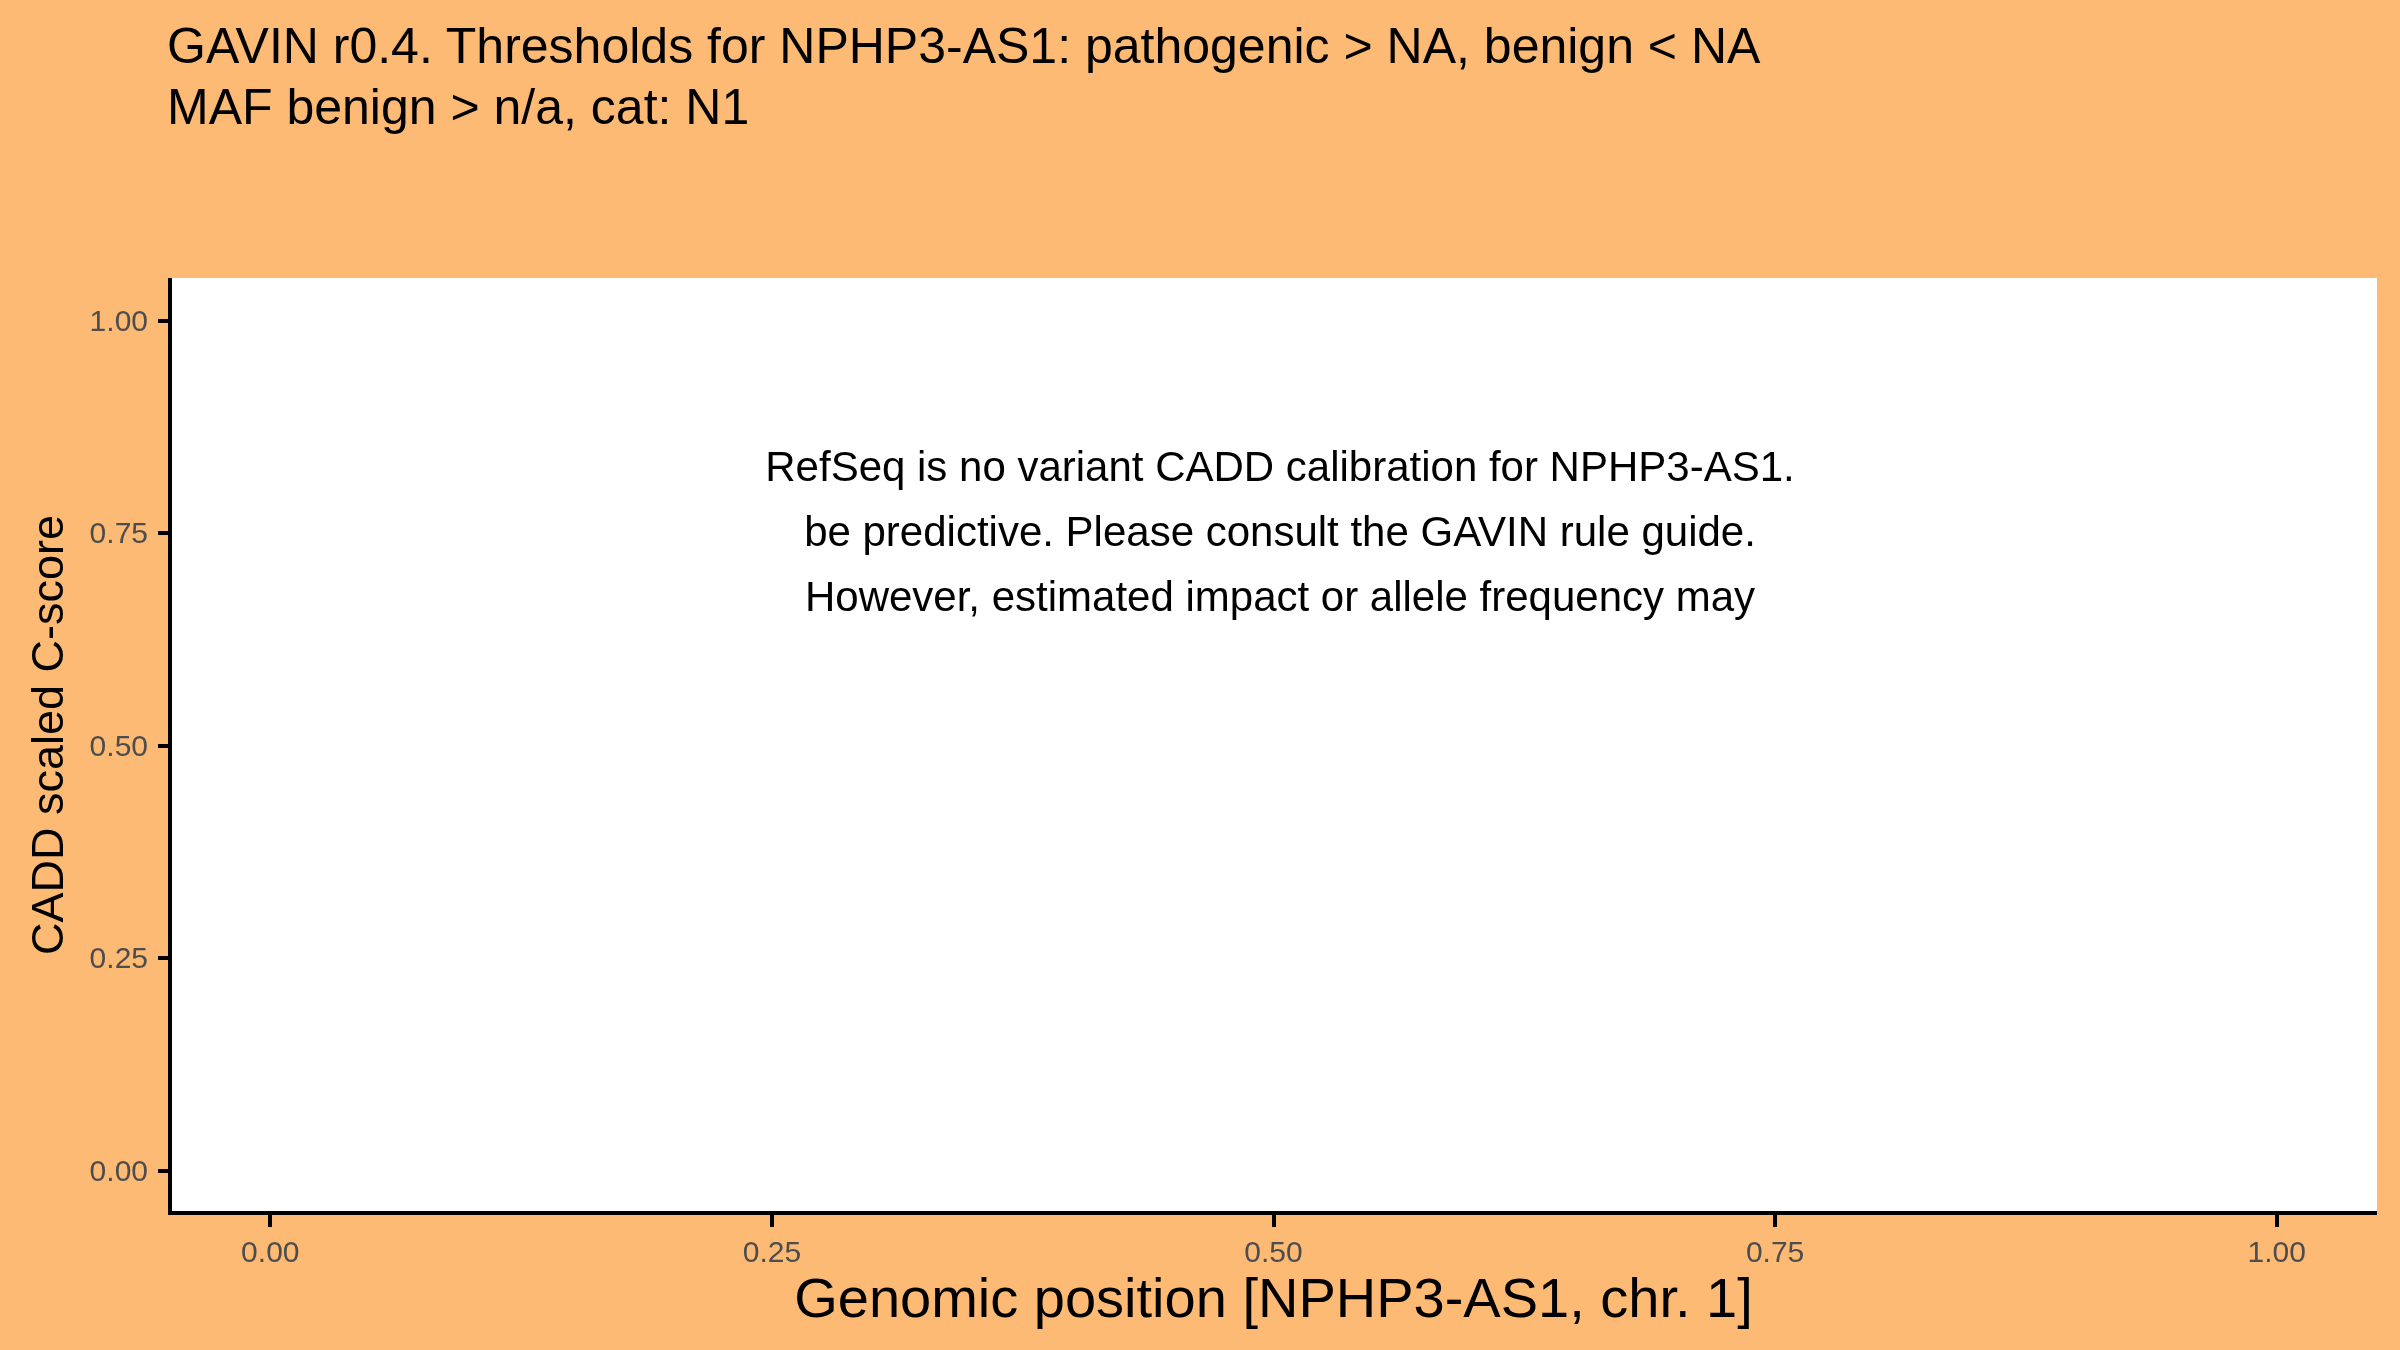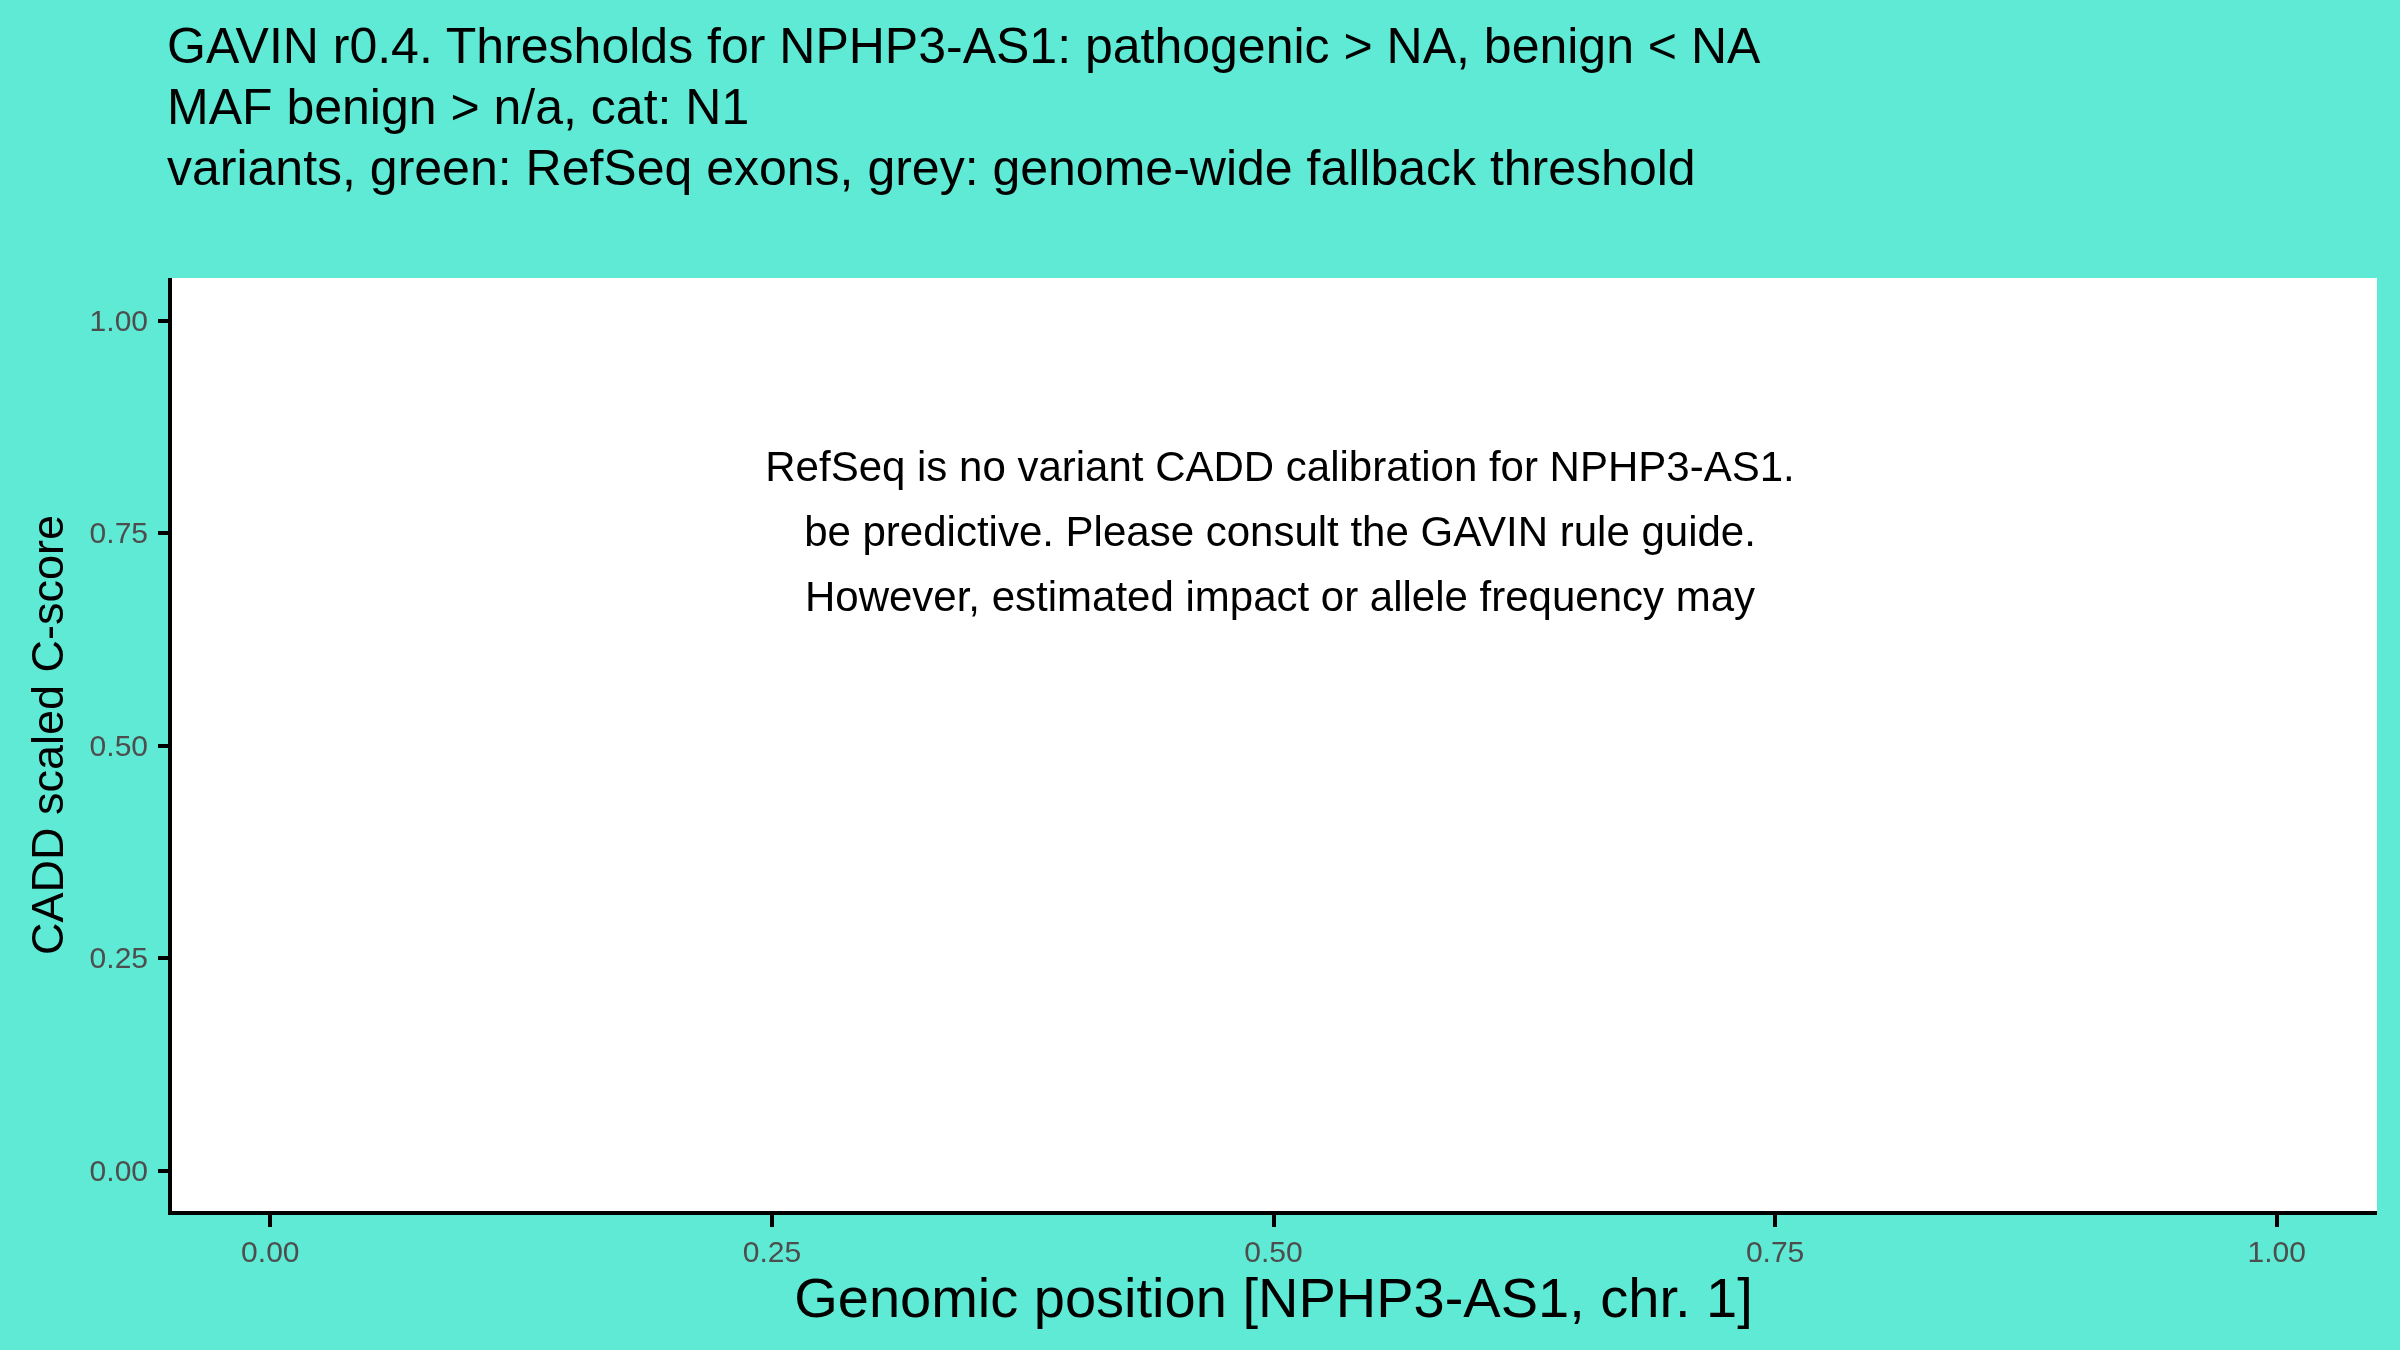--- a/index.html
+++ b/index.html
@@ -4,21 +4,21 @@
 <style>
   html, body {
     margin: 0;
     padding: 0;
     background: #ffffff;
   }
   .figure {
     position: relative;
     width: 2400px;
     height: 1350px;
-    background: #5eead4;
+    background: #fdba74;
     font-family: "Liberation Sans", sans-serif;
     overflow: hidden;
   }
   
   .plot-title {
     position: absolute;
     left: 167px;
     top: 16px;
     font-size: 50px;
     line-height: 61px;
@@ -105,21 +105,20 @@
   }
 </style>
 </head>
 <body>
 
 <div class="figure">
 
   <div class="plot-title">
     <div>GAVIN r0.4. Thresholds for NPHP3-AS1: pathogenic &gt; NA, benign &lt; NA</div>
     <div>MAF benign &gt; n/a, cat: N1</div>
-    <div>variants, green: RefSeq exons, grey: genome-wide fallback threshold</div>
   </div>
 
   <div class="panel"></div>
 
   <div class="annotation">
     <div>RefSeq is no variant CADD calibration for NPHP3-AS1.</div>
     <div>be predictive. Please consult the GAVIN rule guide.</div>
     <div>However, estimated impact or allele frequency may</div>
   </div>
 

